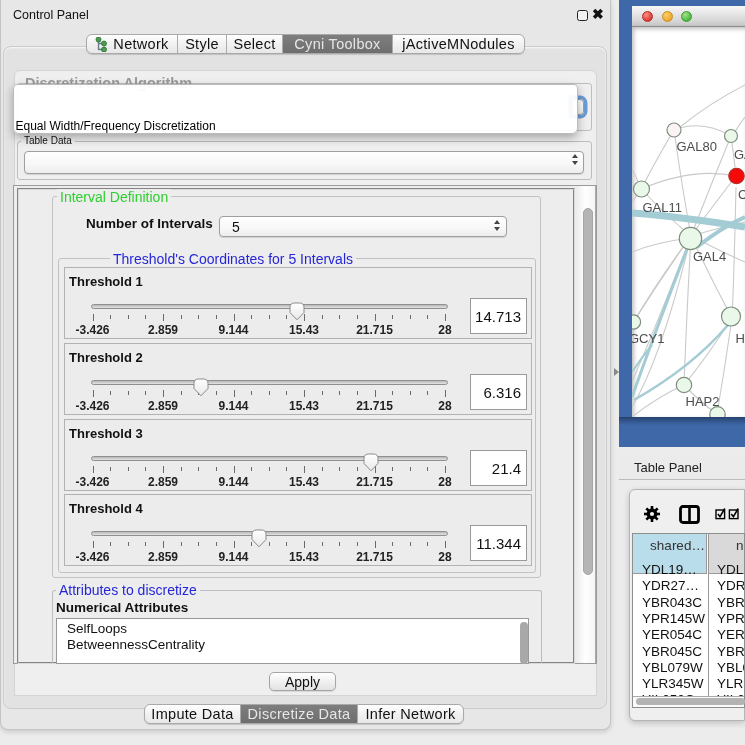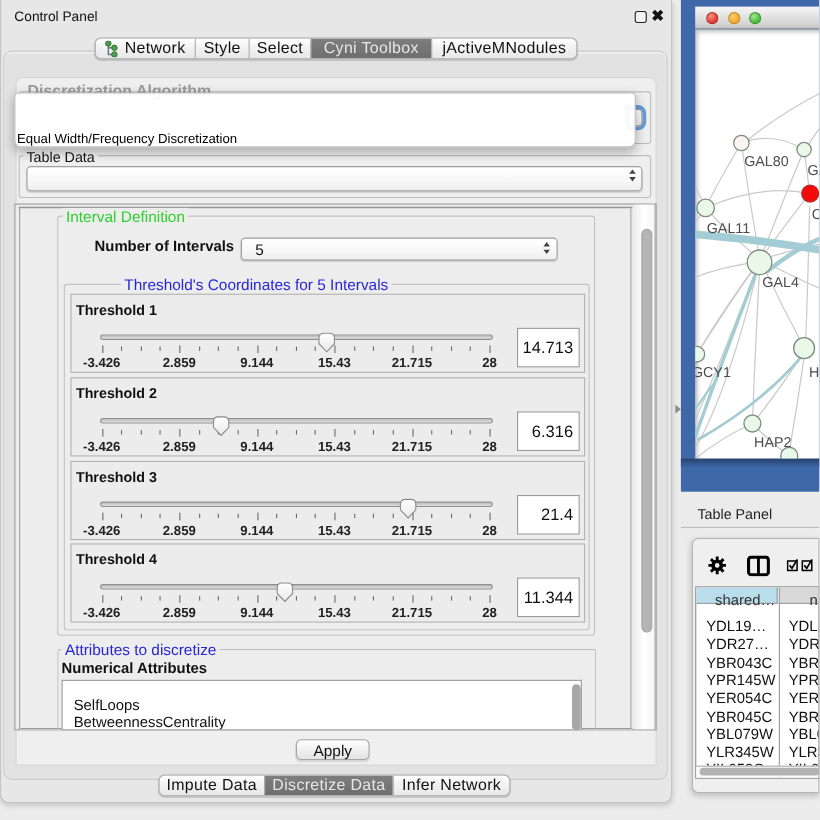--- a/index.html
+++ b/index.html
@@ -48,21 +48,21 @@
 
 .thpanel { position:absolute; left:64px; width:468px; height:72px; border:1px solid #b2b2b2; background:#ececec; }
 .thtitle { position:absolute; left:4px; top:6px; font-size:13px; font-weight:bold; color:#111; }
 .groove { position:absolute; left:26px; width:357px; height:5px; border:1px solid #8f8f8f; border-radius:3px;
   background:linear-gradient(#b8b8b8,#e3e3e3); }
 .vbox { position:absolute; left:405px; width:57px; height:36px; background:#fff; border:1px solid #9a9a9a;
   font-size:15px; color:#111; text-align:right; padding:9px 5px 0 0; }
 .tlabel { position:absolute; font-size:12px; font-weight:bold; color:#222; transform:translateX(-50%); white-space:nowrap; }
 
 
-#attrlist { left:56px; top:618px; width:473px; height:46px; background:#fff; border:1px solid #999; overflow:hidden; padding-top:14px; }
+#attrlist { left:56px; top:618px; width:473px; height:46px; background:#fff; border:1px solid #999; overflow:hidden; padding-top:2px; }
 #attrlist div { font-size:13.5px; color:#111; padding-left:10px; height:15.5px; line-height:15.5px; }
 #listthumb { left:519.5px; top:622px; width:8px; height:42px; background:#a8a8a8; border-radius:4px; }
 
 
 #apply { left:269px; top:672px; width:67px; height:19px; border:1px solid #a5a5a5; border-radius:5px;
   background:linear-gradient(#ffffff,#eeeeee 60%,#e3e3e3); font-size:14px; color:#111;
   display:flex; align-items:center; justify-content:center; box-shadow:0 1px 1px rgba(0,0,0,0.1); }
 
 
 #cpsbtrack { left:576.5px; top:186px; width:19.5px; height:477px; background:linear-gradient(90deg,#ededed,#ffffff 45%,#f5f5f5); border-right:1px solid #a9a9a9; }
@@ -80,21 +80,21 @@
 #nettitle { left:632px; top:6px; width:113px; height:21px;
   background:linear-gradient(#f7f7f7,#d3d3d3 80%,#c3c3c3); border-bottom:1px solid #8a8a8a; }
 .light { position:absolute; top:5px; width:11px; height:11px; border-radius:50%; }
 #canvas { left:632px; top:27px; width:113px; height:390px; background:#fff; overflow:hidden;
   box-shadow:inset 2px 2px 4px rgba(0,0,0,0.25); }
 #tpbar { left:619px; top:454px; width:126px; height:26px; background:#ebebeb; border-bottom:1px solid #bbb; }
 #tpbar span { position:absolute; left:15px; top:6px; font-size:13px; color:#222; }
 #tablewin { left:629px; top:489px; width:116px; height:232px; background:#efefef;
   border:1px solid #b5b5b5; border-radius:6px 0 0 6px; box-shadow:0 2px 6px rgba(0,0,0,0.2); }
 #tbl { left:632px; top:533px; width:113px; height:175px; background:#fff; border:1px solid #8e8e8e; overflow:hidden; }
-.hcell { position:absolute; top:0; height:15px; font-size:13.5px; color:#333; }
+.hcell { position:absolute; top:0; height:40px; font-size:13.5px; color:#333; }
 .trow { position:absolute; font-size:13.5px; color:#111; white-space:nowrap; }
 #hsb { left:633px; top:696px; width:111px; height:11px; background:#fafafa; border-top:1px solid #aaa; }
 #hsbthumb { left:636px; top:697.5px; width:109px; height:7px; background:#b3b3b3; border-radius:3.5px; }
 #divarrow { left:614px; top:368px; width:0; height:0; border-top:4px solid transparent; border-bottom:4px solid transparent; border-left:5px solid #8a8a8a; }
 </style>
 </head>
 <body>
 
 <div class="abs" id="cpwin"></div>
 <div class="abs" id="cptitle">Control Panel</div>
@@ -117,21 +117,21 @@
   <div class="tab" style="width:56px">Select</div>
   <div class="tab sel" style="width:110px">Cyni Toolbox</div>
   <div class="tab" style="width:131px">jActiveMNodules</div>
 </div>
 
 <div class="group" style="left:17px; top:83px; width:575px; height:48px;"></div>
 <div class="gtitle" style="left:22px; top:75px; font-weight:bold; font-size:14.5px; color:#9a9a9a; background:transparent;">Discretization Algorithm</div>
 <div class="combo" style="left:572px; top:99px; width:12px; height:16px; border-radius:0 4px 4px 0; box-shadow:0 0 0 3.5px rgba(90,148,212,0.9);"></div>
 
 <div class="group" style="left:17px; top:141px; width:575px; height:39px;"></div>
-<div class="gtitle" style="left:21px; top:134.5px; font-size:13px; color:#111;">Table Data</div>
+<div class="gtitle" style="left:21px; top:134.5px; font-size:10px; color:#111;">Table Data</div>
 <div class="combo" style="left:24px; top:151px; width:560px; height:23px;">
   <span class="arrows" style="right:4px; top:2px;">
       <span class="up"></span>
       <span class="dn"></span>
     </span>
 </div>
 
 <div class="abs" style="left:13px; top:185px; width:584px; height:479px; border:1px solid #9a9a9a; background:#ededed;"></div>
 <div class="abs" id="cpsbtrack"></div>
 <div class="abs" id="cpsbthumb"></div>

